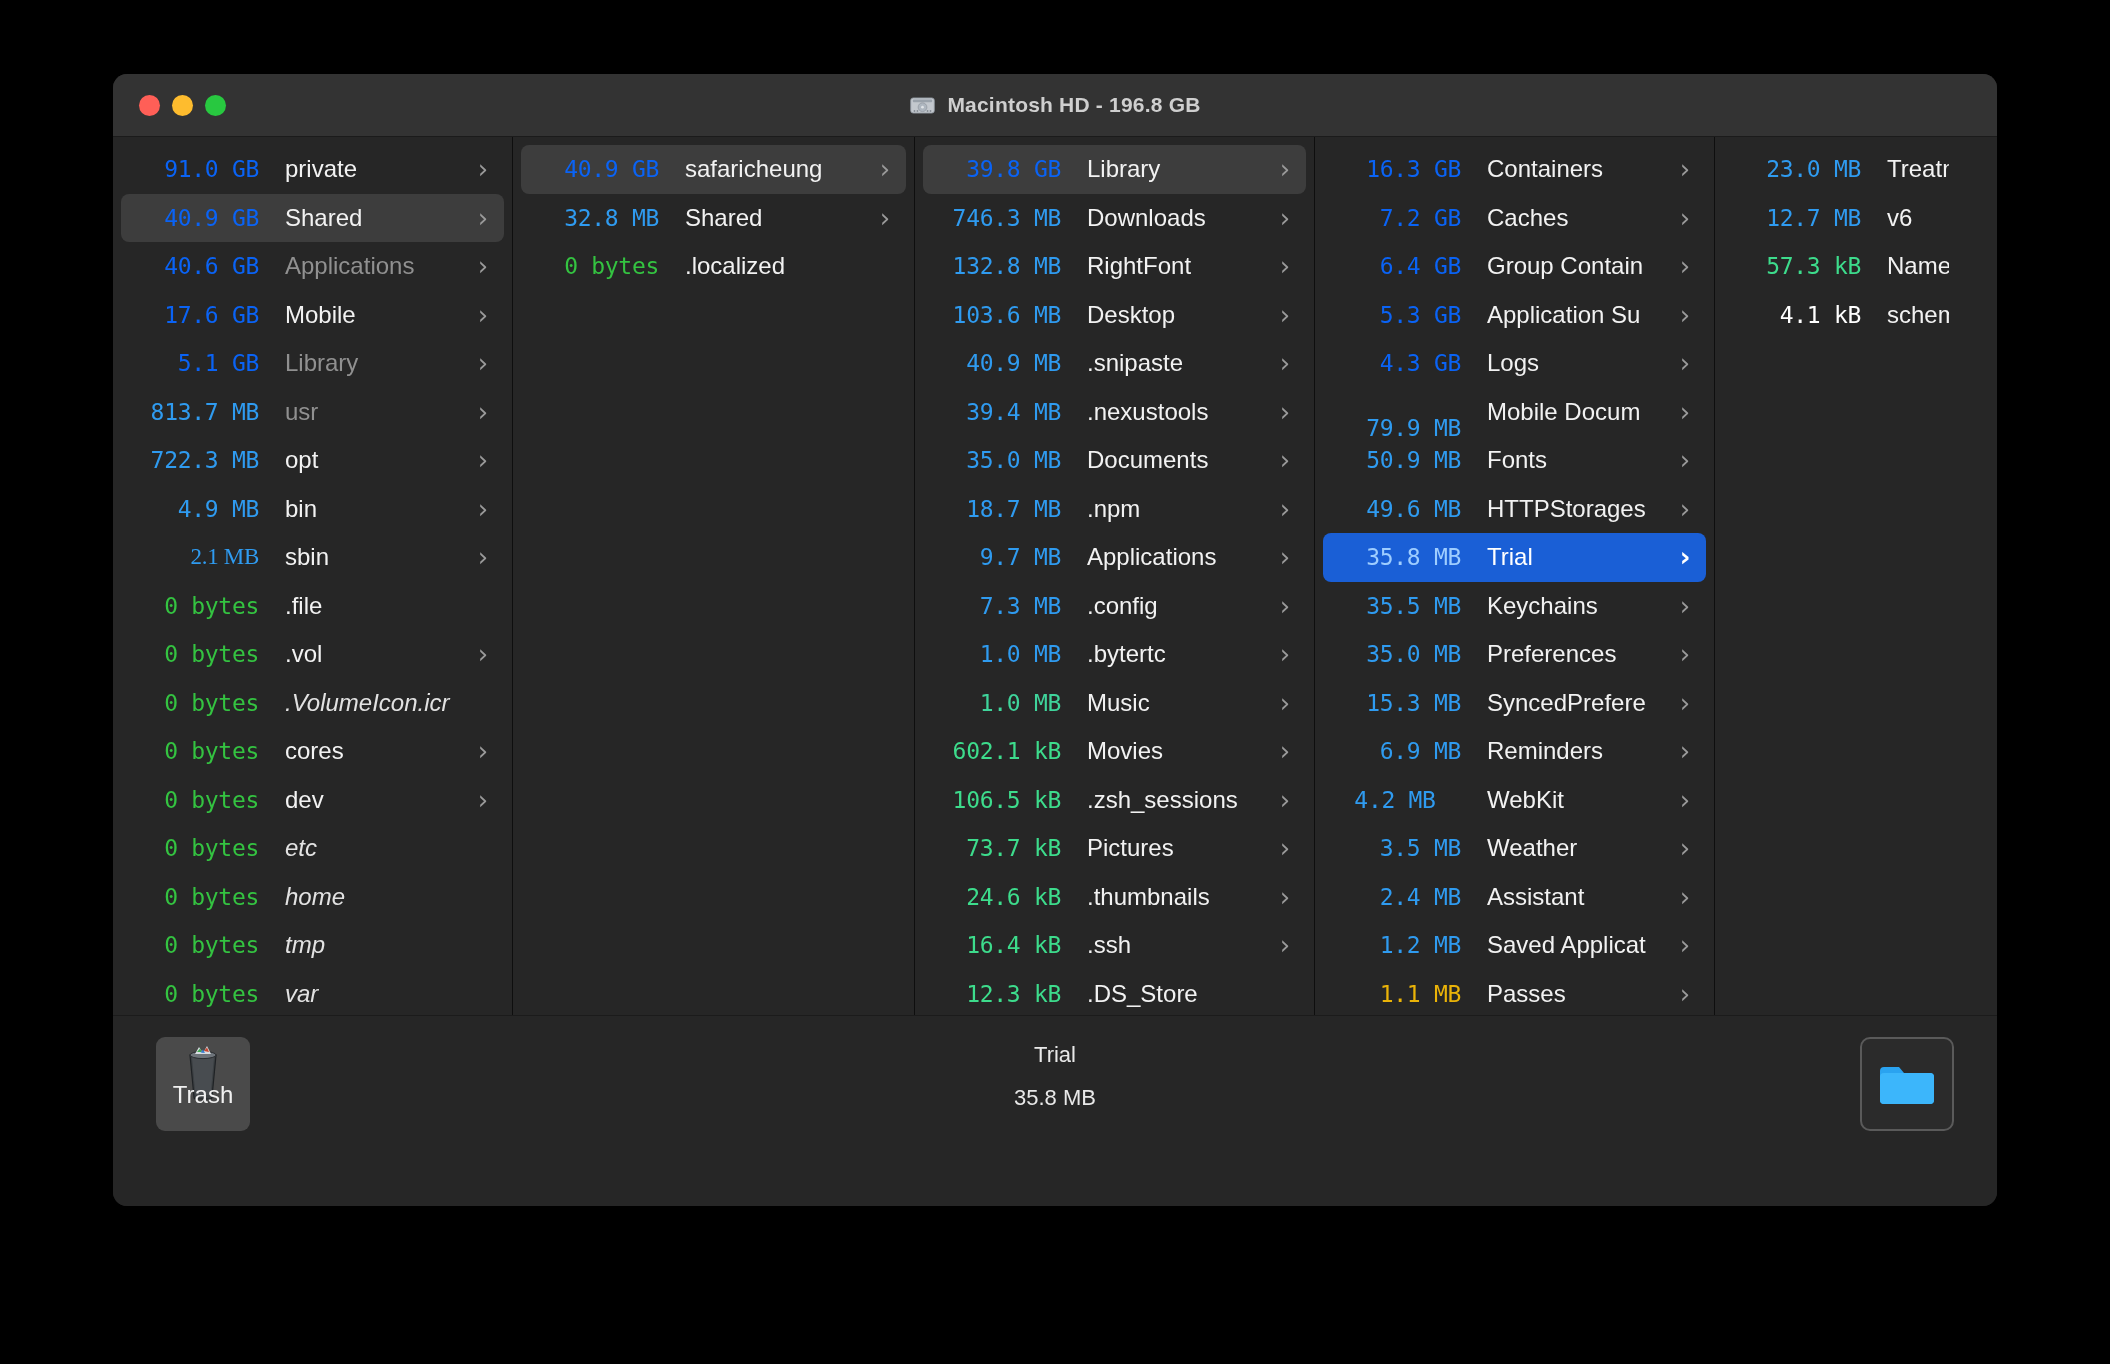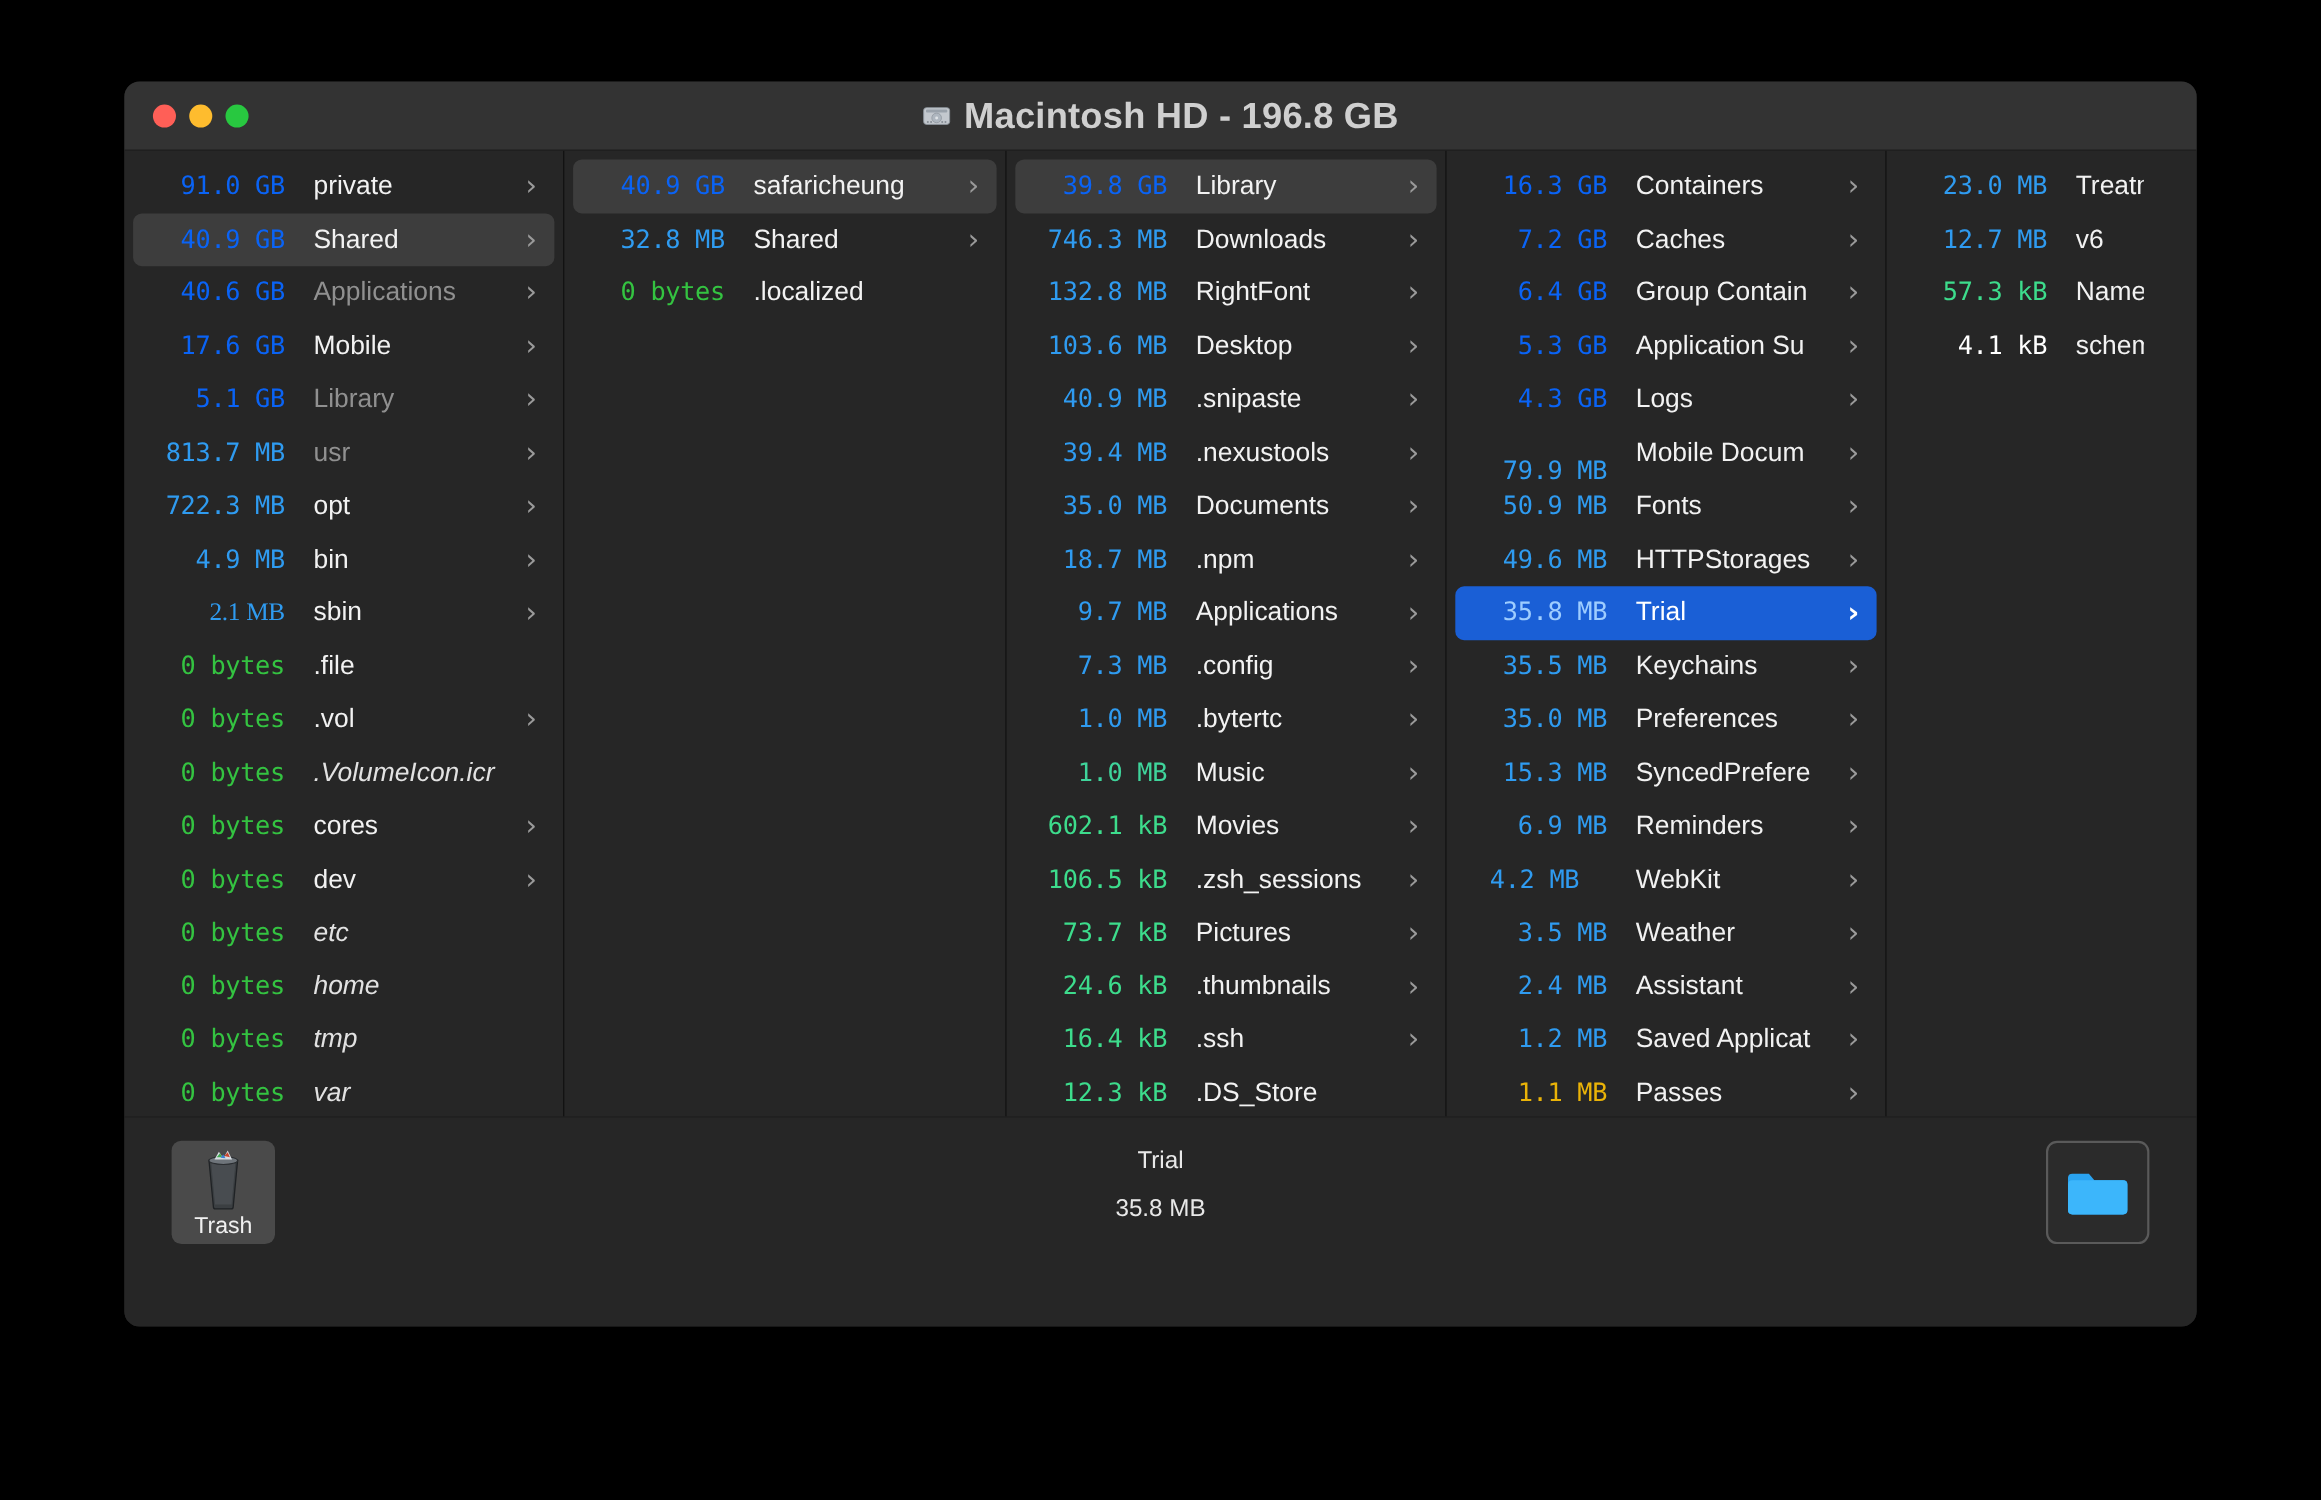--- a/index.html
+++ b/index.html
@@ -54,21 +54,21 @@
   .title-center {
     position: absolute;
     left: 0; right: 0;
     display: flex;
     justify-content: center;
     align-items: center;
     gap: 11px;
     pointer-events: none;
   }
   .title-text {
-    font-size: 33px;
+    font-size: 21px;
     font-weight: bold;
     color: #cfcfcf;
     letter-spacing: 0.2px;
   }
   .hd-icon { width: 27px; height: 27px; display:block; }
 
   
   .browser {
     flex: 1 1 auto;
     display: flex;
@@ -153,22 +153,22 @@
     border-radius: 9px;
     display: flex;
     flex-direction: column;
     align-items: center;
     justify-content: flex-start;
     padding-top: 6px;
     box-sizing: border-box;
   }
   .trash-label {
     position: absolute;
-    bottom: 4px;
-    font-size: 21px;
+    bottom: 22px;
+    font-size: 24px;
     color: #f0f0f0;
     margin-top: 32px;
   }
   .trash-can { width: 48px; height: 58px; display:block; }
 
   .footer-center {
     position: absolute;
     left: 0; right: 0;
     top: 26px;
     text-align: center;

